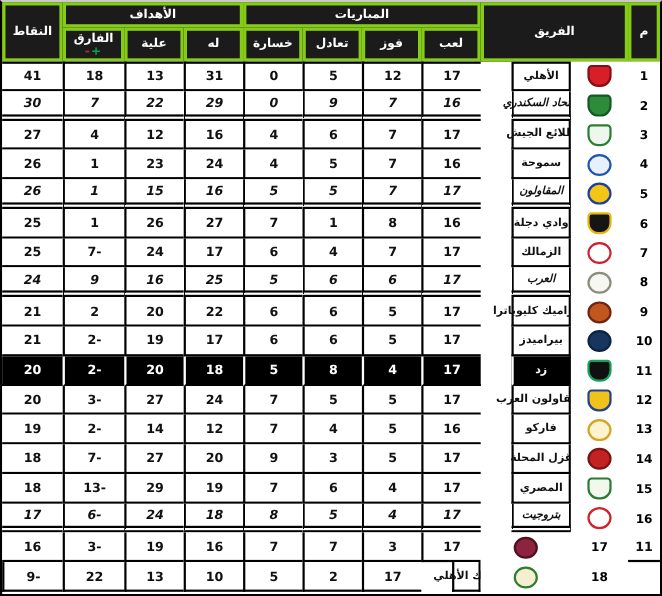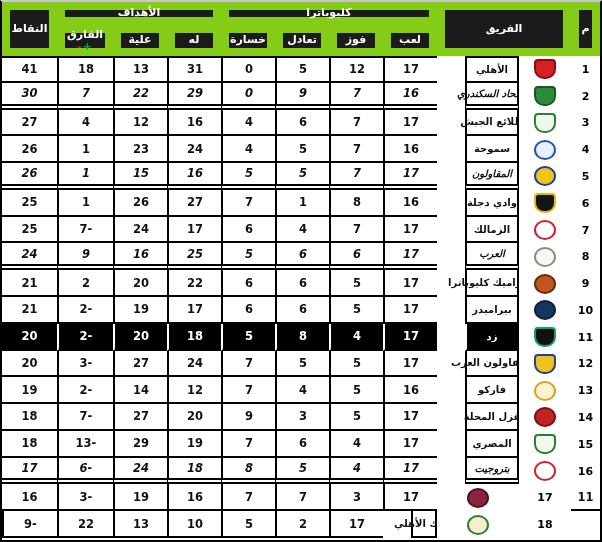--- a/index.html
+++ b/index.html
@@ -19,21 +19,21 @@
     width: 598px;
     height: 536px;
     display: grid;
     grid-template-columns: 55px 56px 54px 54px 54px 54px 54px 54px 82px 52px 1fr;
     grid-template-rows: 23px 31px repeat(18, 1fr);
   }
   
   .hcell {
     background: #1b1b1b;
     color: #fff;
-    border: 8px solid #84cc16;
+    border: 3px solid #84cc16;
     display: flex;
     flex-direction: column;
     align-items: center;
     justify-content: center;
     font-weight: bold;
     font-size: 11px;
     line-height: 1.1;
     text-align: center;
   }
   .h-points  { grid-column: 1;    grid-row: 1 / 3; }
@@ -100,21 +100,21 @@
 <div class="table-wrap">
   <div class="grid" id="grid">
     <div class="hcell h-points">النقاط</div>
     <div class="hcell h-goals">الأهداف</div>
     <div class="hcell h-diff">
       <span>الفارق</span>
       <span class="pm"><span class="minus">-</span><span class="plus">+</span></span>
     </div>
     <div class="hcell h-against">علية</div>
     <div class="hcell h-for">له</div>
-    <div class="hcell h-matches">كليوباترا</div>
+    <div class="hcell h-matches">المباريات</div>
     <div class="hcell h-lost">خسارة</div>
     <div class="hcell h-drawn">تعادل</div>
     <div class="hcell h-won">فوز</div>
     <div class="hcell h-played">لعب</div>
     <div class="hcell h-team">الفريق</div>
     <div class="hcell h-rank">م</div>
 
   <div class="bcell c-points rtop">41</div>
   <div class="bcell rtop">18</div>
   <div class="bcell rtop">13</div>

